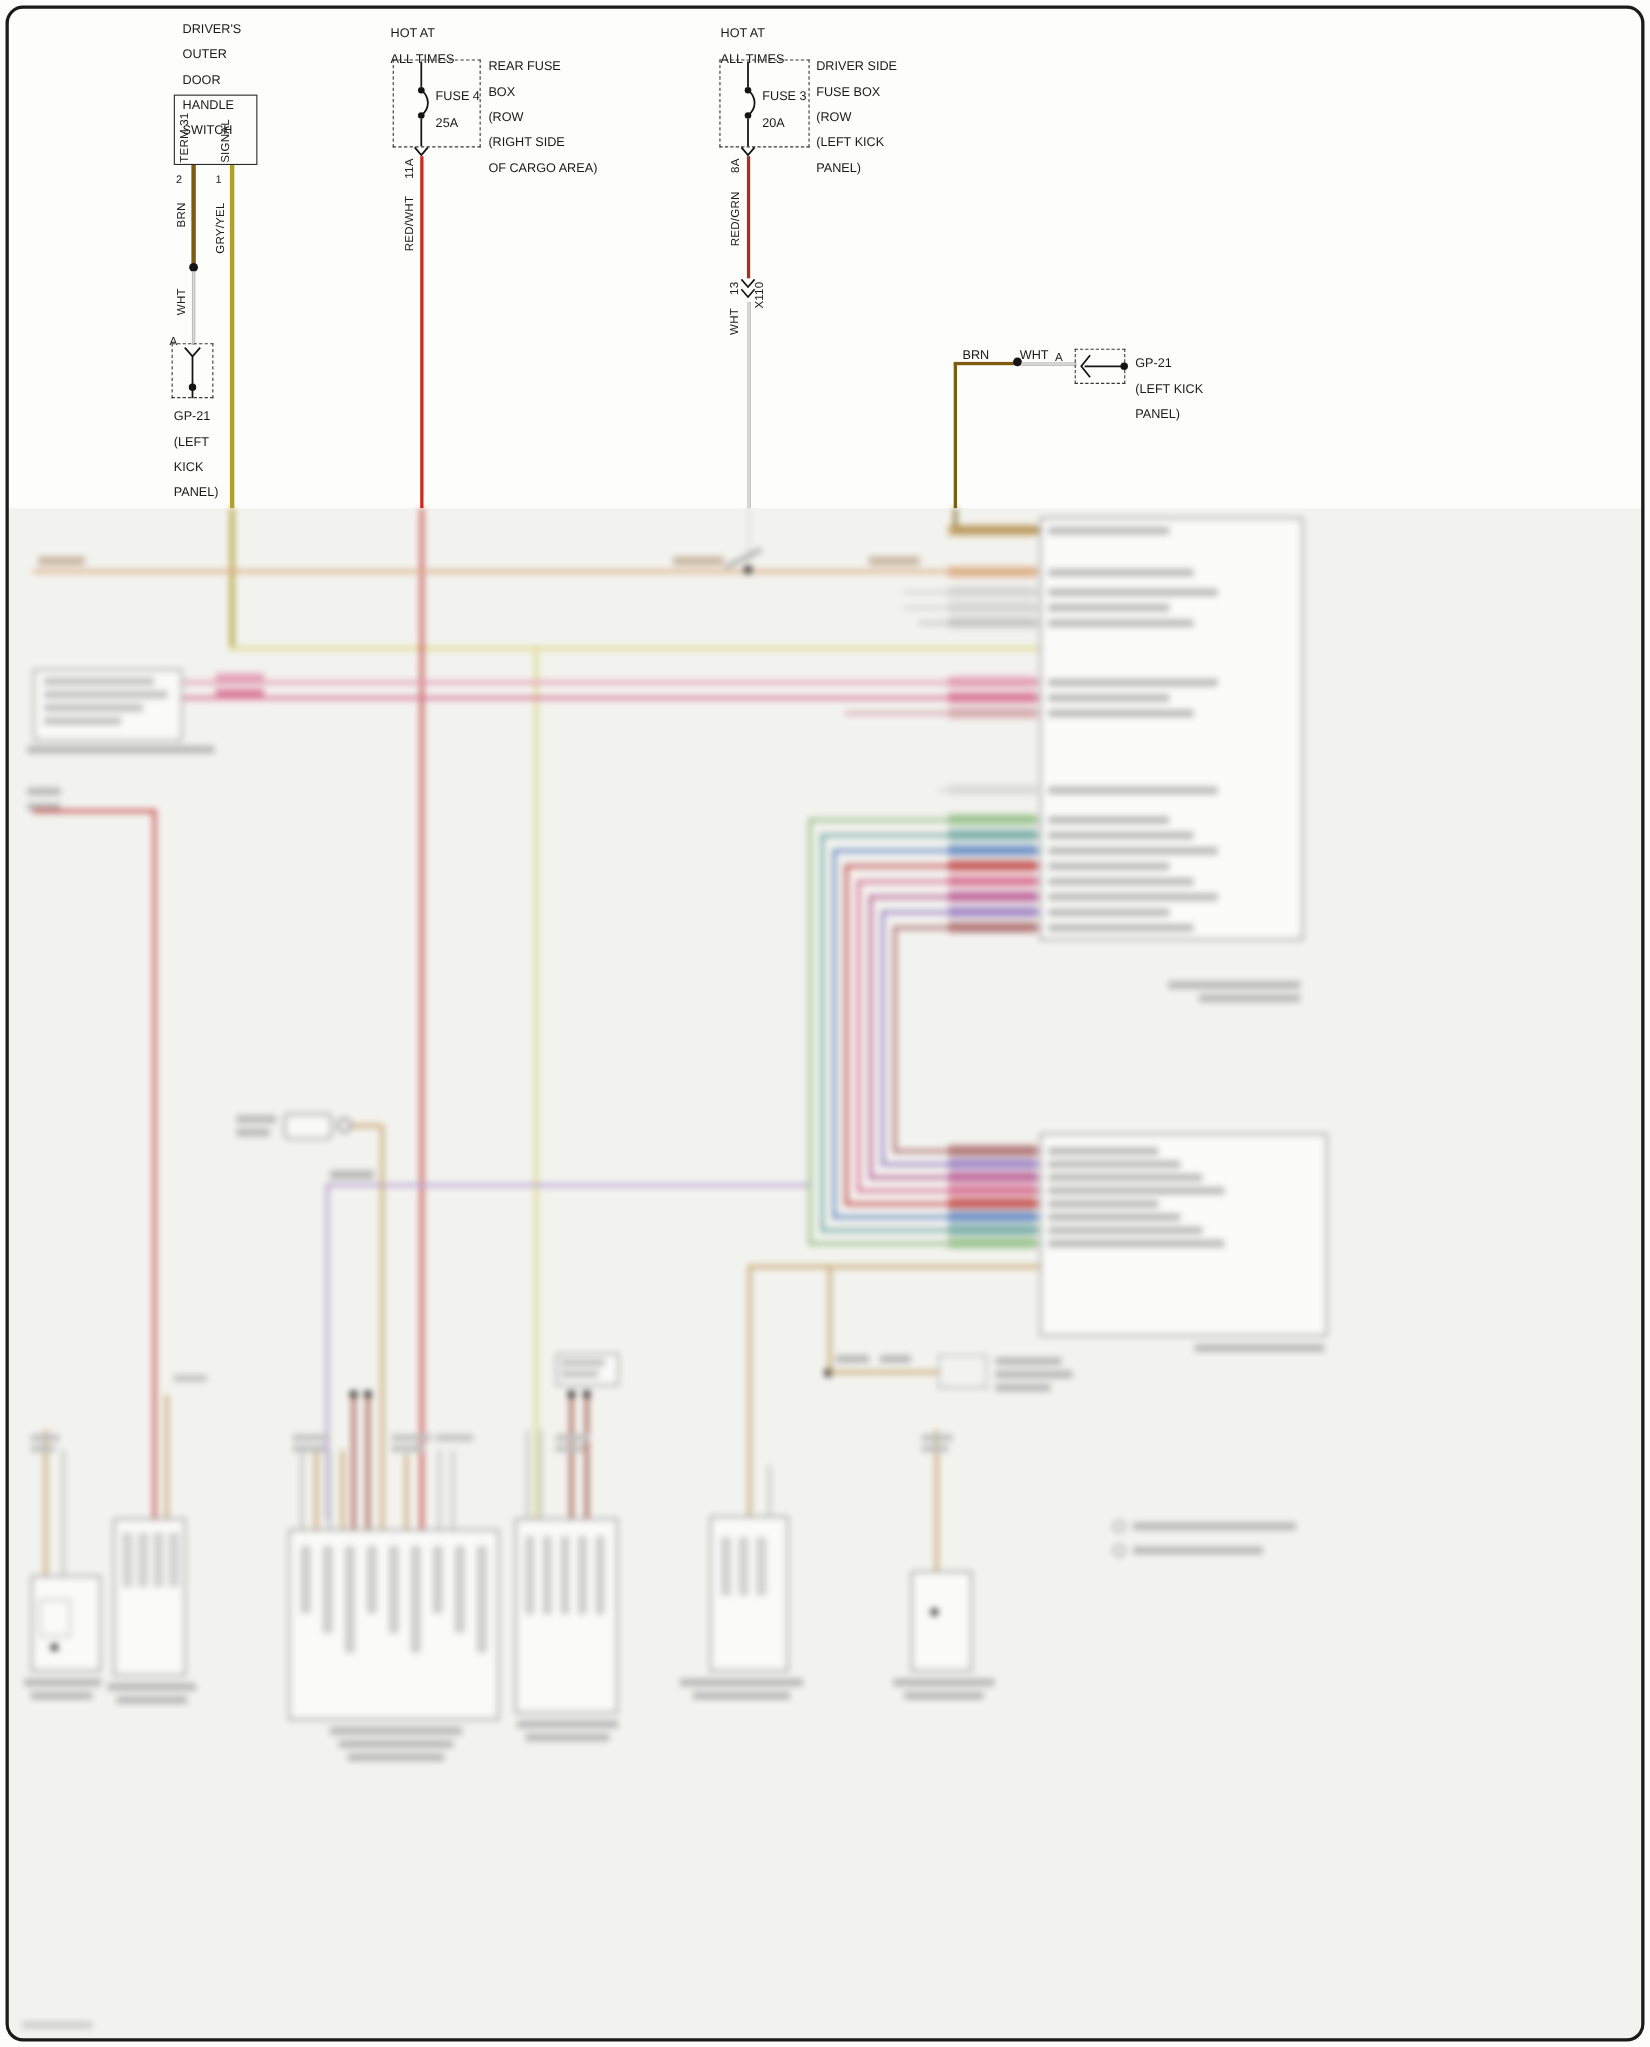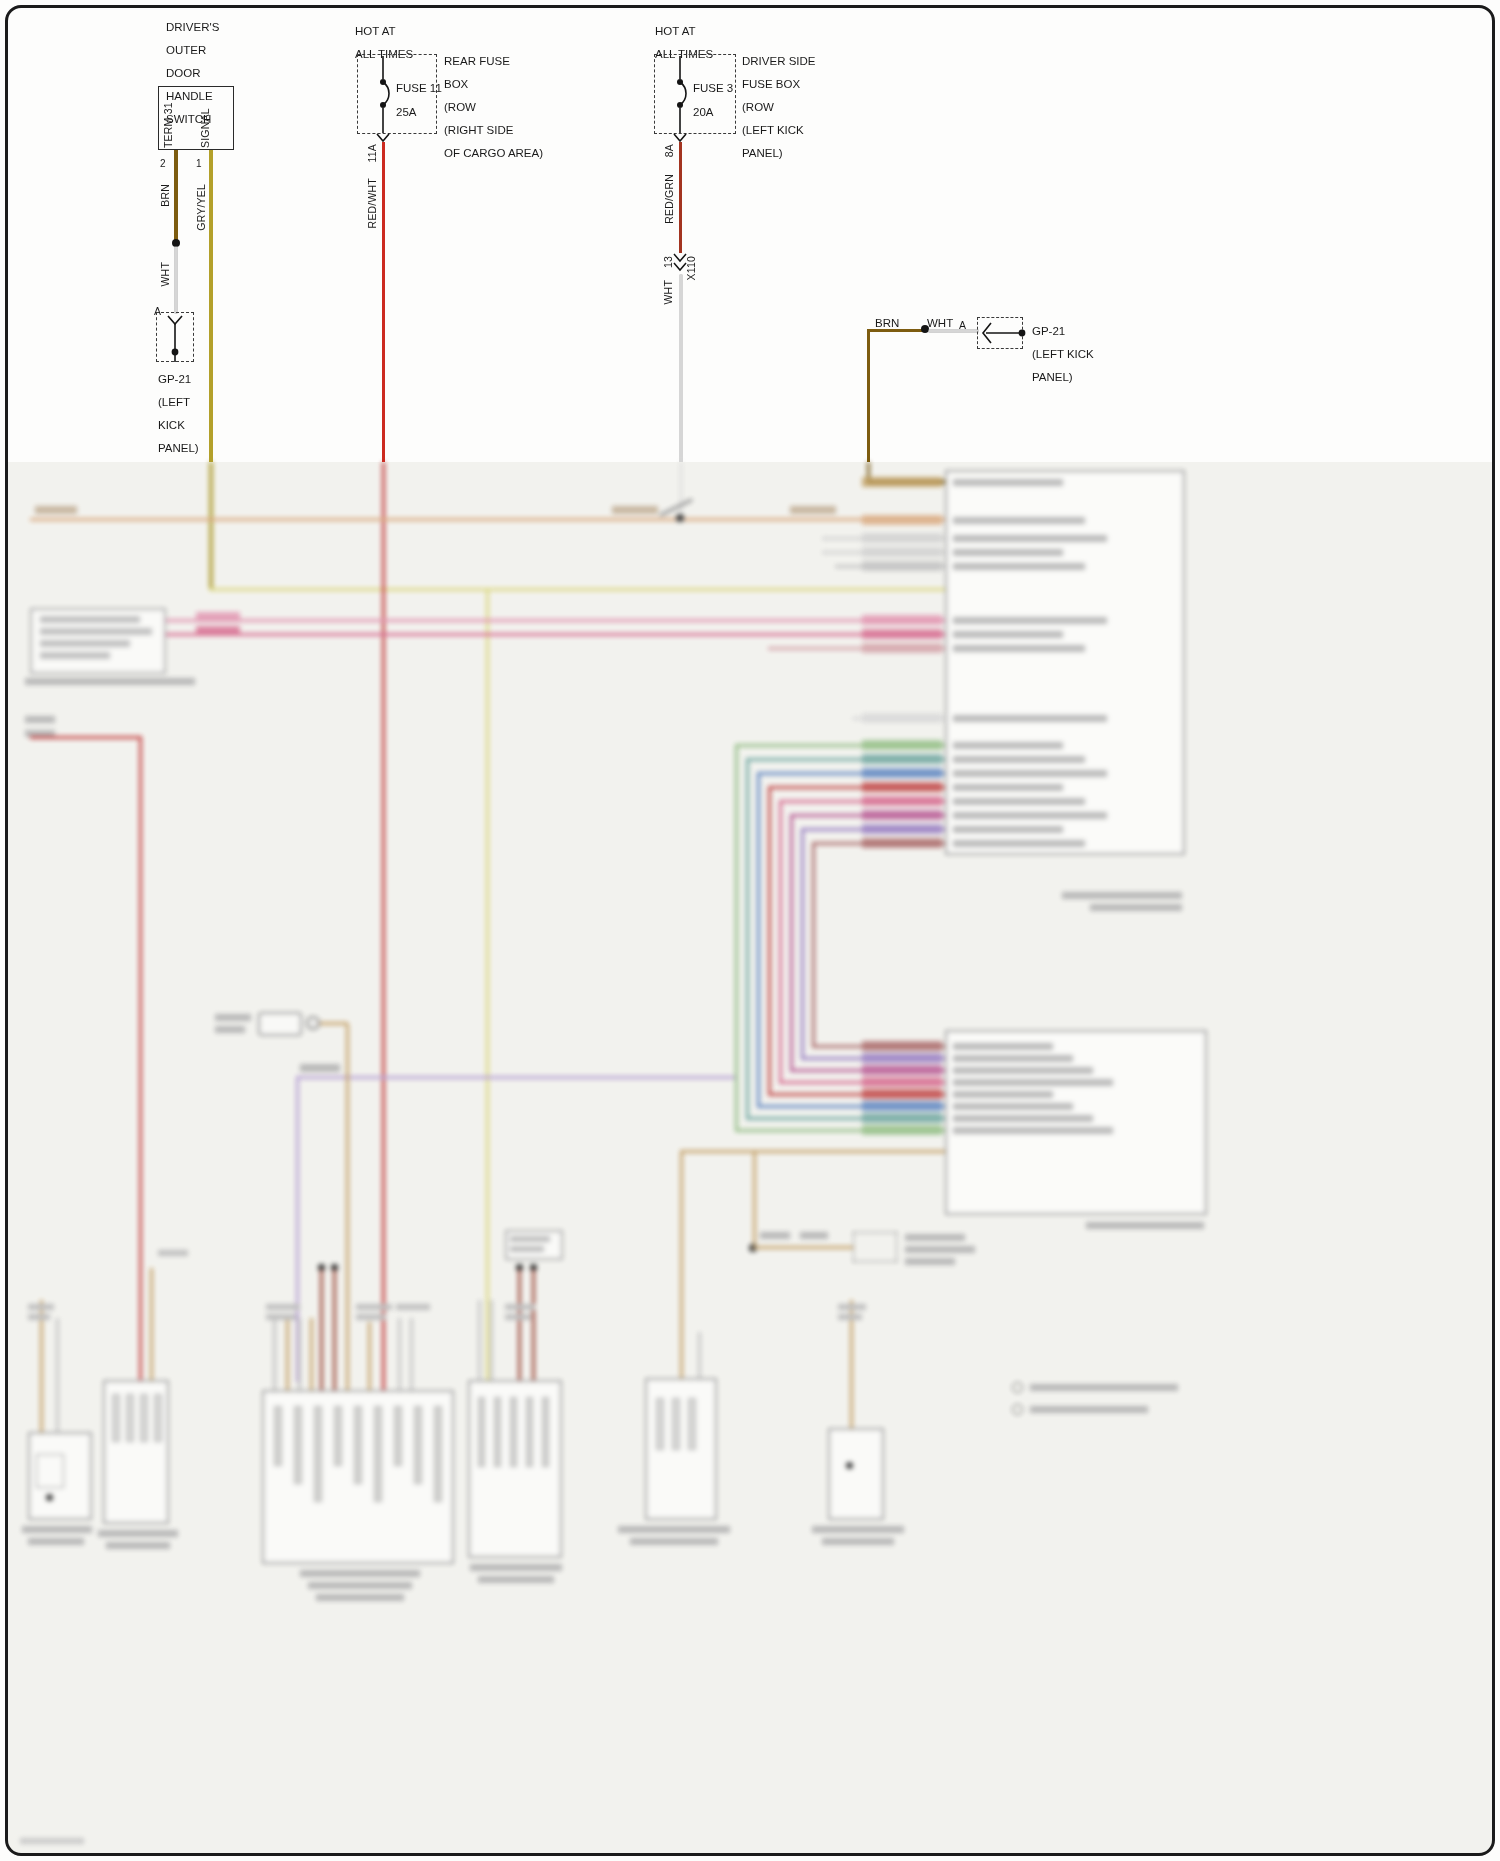--- a/index.html
+++ b/index.html
@@ -55,21 +55,21 @@
 <div class="t" style="left:355px;top:20px">HOT AT
 ALL TIMES</div>
 <div class="dbox" style="left:357px;top:54px;width:80px;height:80px"></div>
 <svg class="icon" style="left:374px;top:56px" width="18" height="78" viewBox="0 0 18 78">
   <line x1="9" y1="0" x2="9" y2="23" stroke="#141414" stroke-width="1.6"></line>
   <circle cx="9" cy="26" r="3" fill="#141414"></circle>
   <path d="M9,26 C17,32 17,43 9,49" fill="none" stroke="#141414" stroke-width="1.6"></path>
   <circle cx="9" cy="49" r="3" fill="#141414"></circle>
   <line x1="9" y1="52" x2="9" y2="77" stroke="#141414" stroke-width="1.6"></line>
 </svg>
-<div class="t" style="left:396px;top:77px">FUSE 11</div>
+<div class="t" style="left:396px;top:77px">FUSE 4</div>
 <div class="t" style="left:396px;top:101px">25A</div>
 <div class="t" style="left:444px;top:50px">REAR FUSE
 BOX
 (ROW
 (RIGHT SIDE
 OF CARGO AREA)</div>
 <svg class="icon" style="left:374px;top:132px" width="18" height="12" viewBox="0 0 18 12">
   <polyline points="3,2 9,9 15,2" fill="none" stroke="#141414" stroke-width="1.6"></polyline>
 </svg>
 <div class="v" style="left:366px;top:144px">11A</div>

